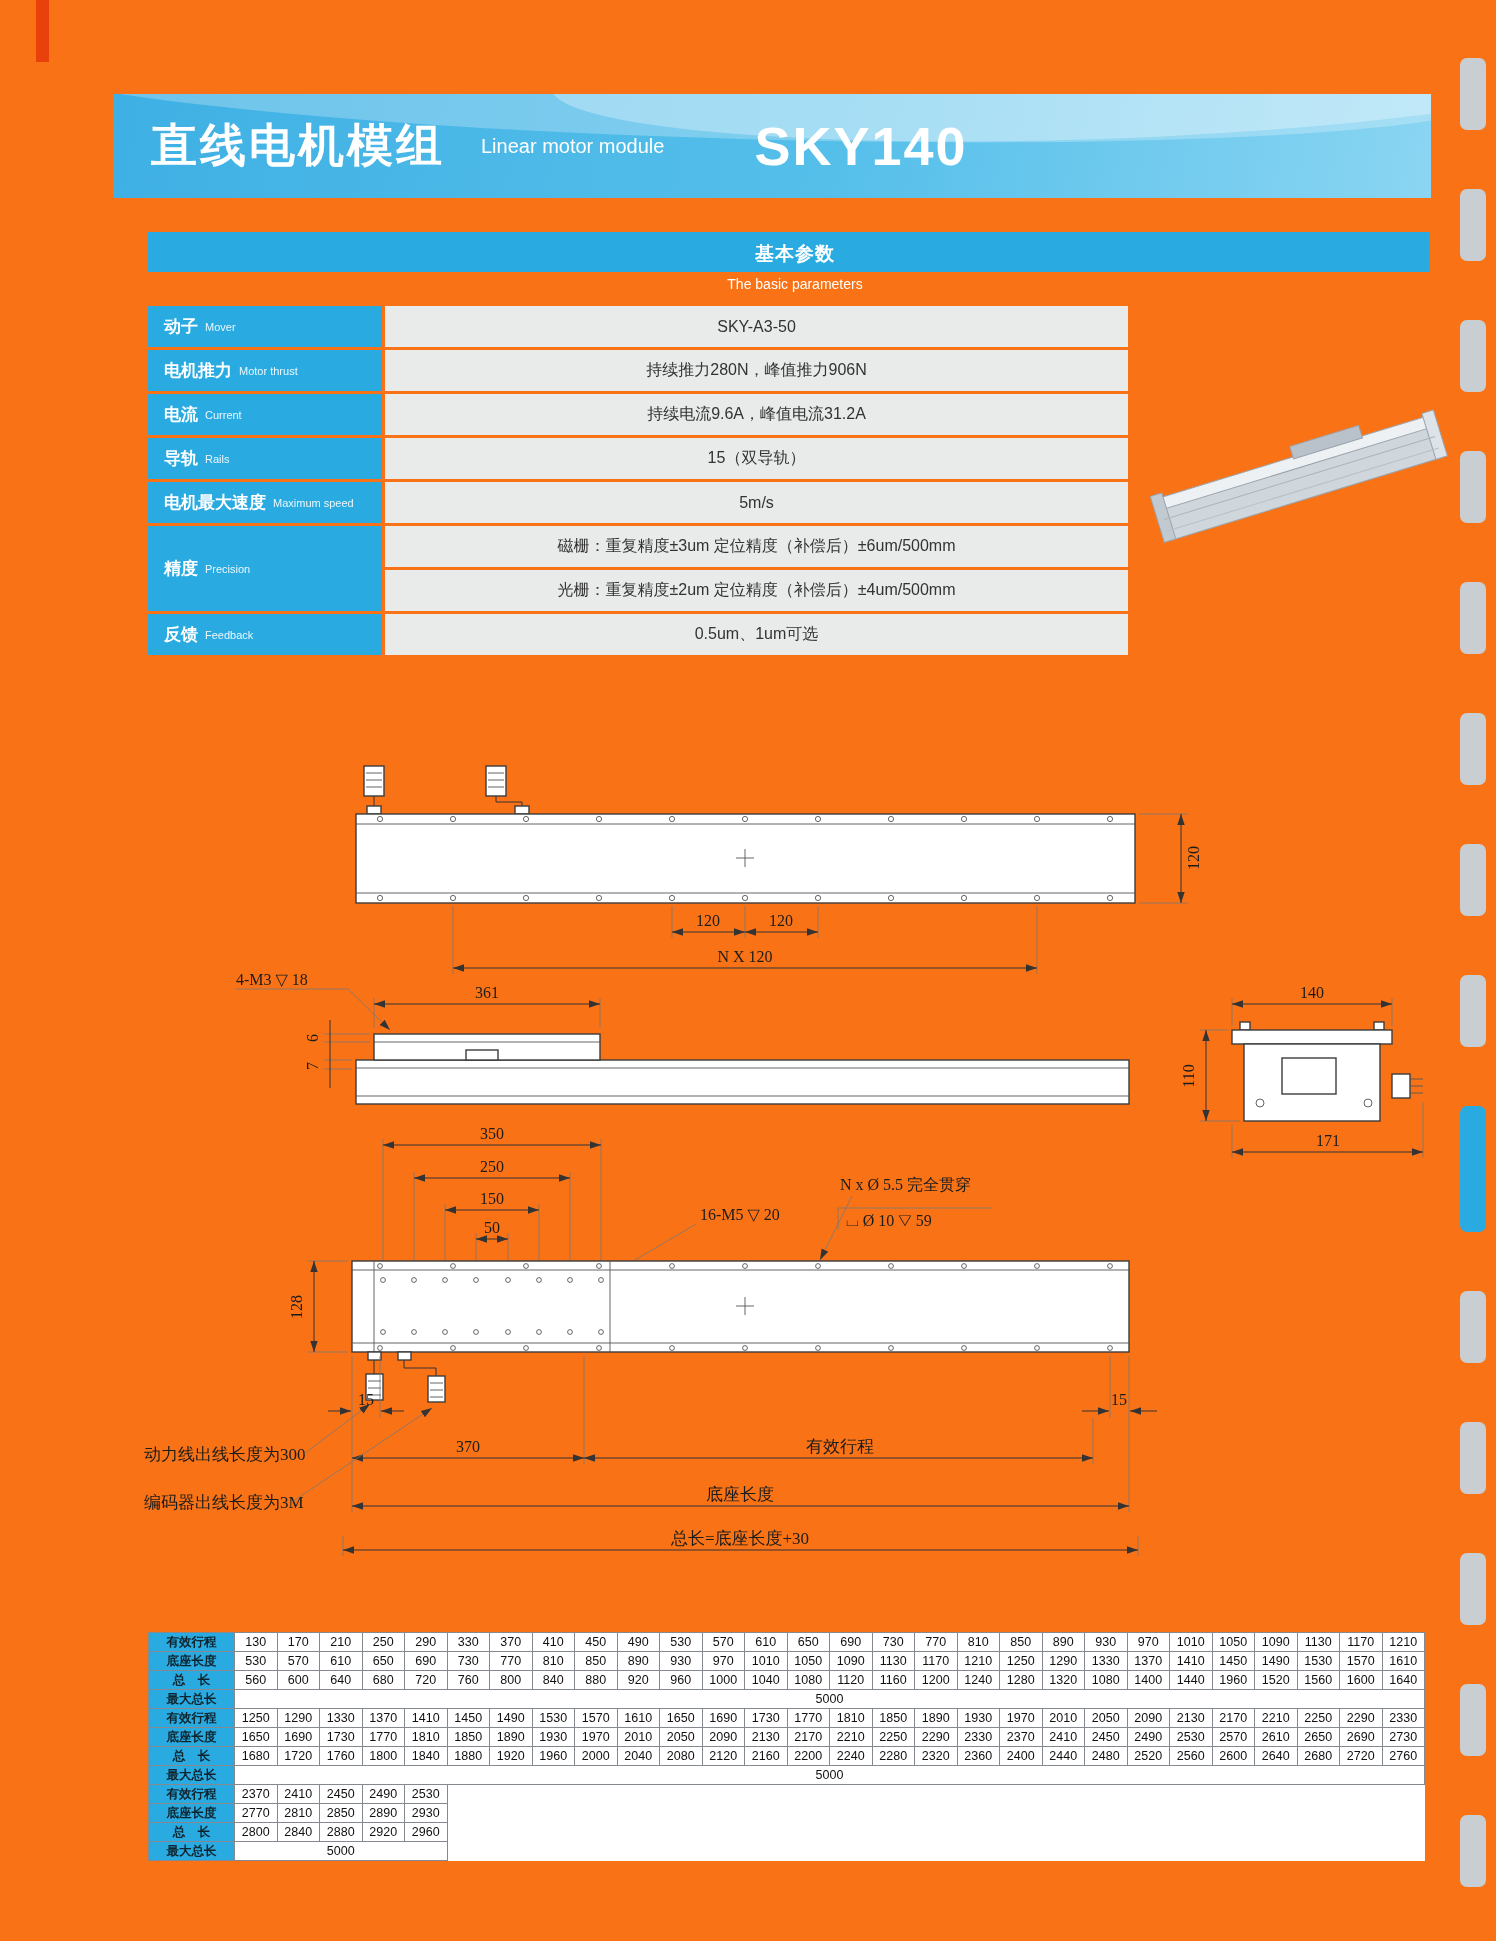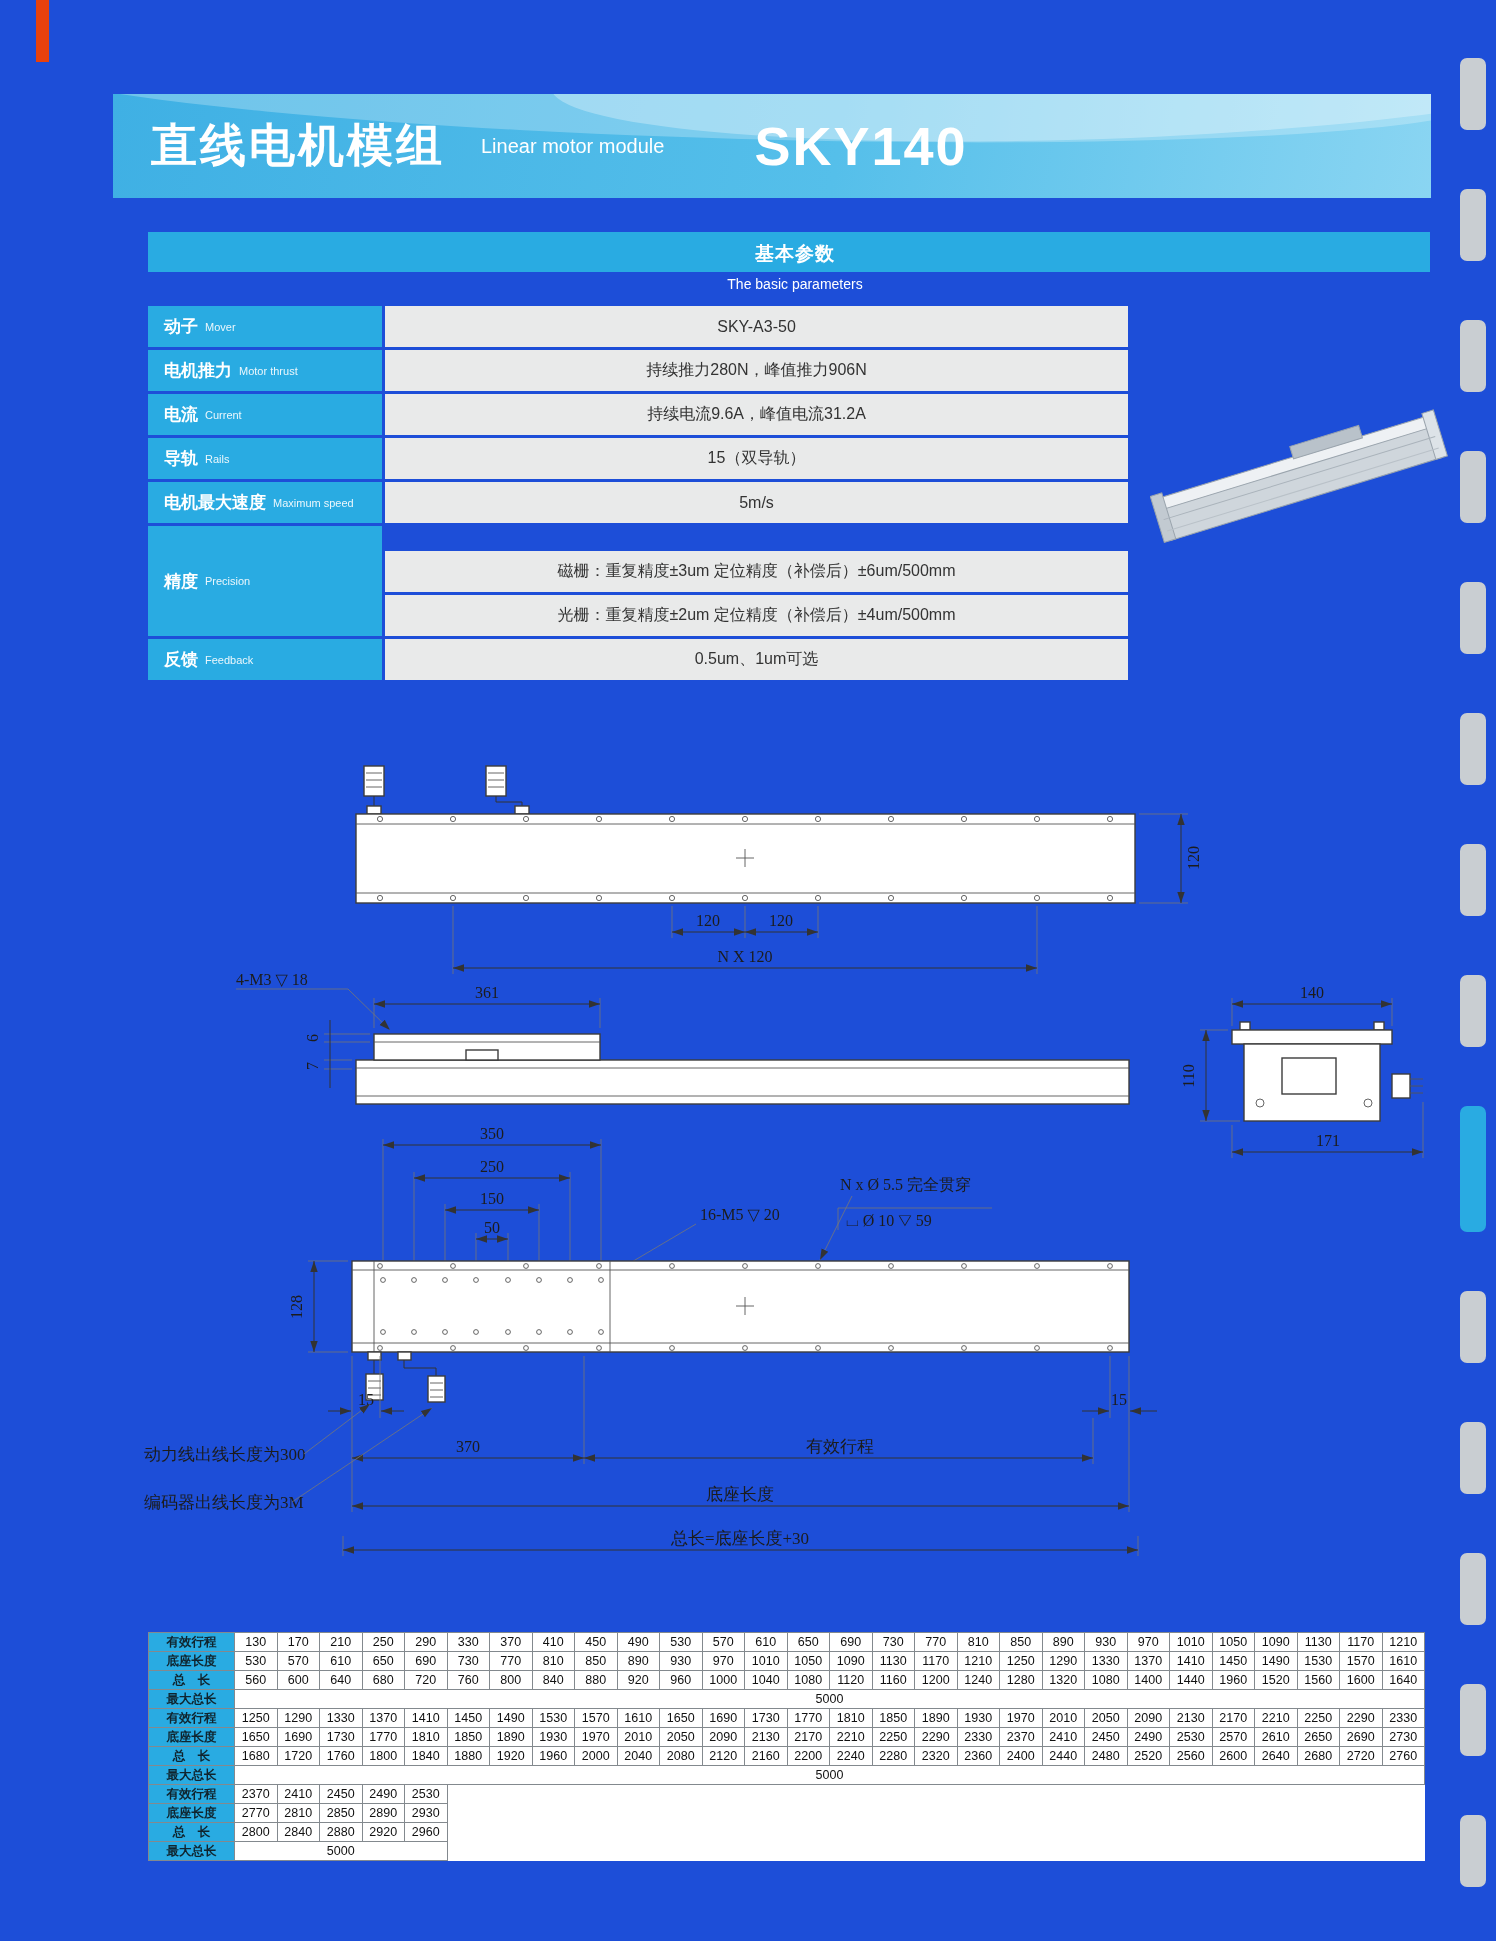--- a/index.html
+++ b/index.html
@@ -1,18 +1,18 @@
 <!DOCTYPE html>
 <html><head>
 <meta charset="utf-8">
 <style>
   * { margin:0; padding:0; box-sizing:border-box; }
   html,body { background:#ffffff; }
   body { font-family:"Liberation Sans", sans-serif; }
-  .page { position:relative; width:1496px; height:1941px; background:#1d4ed8; overflow:hidden; }
+  .page { position:relative; width:1496px; height:1941px; background:#f97316; overflow:hidden; }
 
   .red-stripe { position:absolute; left:36px; top:0; width:13px; height:62px; background:#e8410c; }
 
   
   .banner { position:absolute; left:113px; top:94px; width:1318px; height:104px;
             background:linear-gradient(100deg,#3fb0e4 0%,#55bfea 55%,#8ad5f2 100%);
             overflow:hidden; display:flex; align-items:center; padding-left:38px; color:#fff; }
   .banner::before { content:""; position:absolute; left:-120px; top:-80px; width:1500px; height:125px;
             background:rgba(255,255,255,.25); border-radius:50%; transform:rotate(1.6deg); }
   .banner::after { content:""; position:absolute; right:-220px; top:-95px; width:1100px; height:140px;
@@ -37,21 +37,21 @@
   
   .ptable { position:absolute; left:148px; top:306px; width:980px; display:flex; flex-direction:column; gap:3px;border-radius:14px; }
   .prow { display:flex; gap:3px; }
   .plabel { width:234px; background:#29abe2; color:#fff; display:flex; align-items:center; gap:7px;
             padding-left:16px; min-height:41px; }
   .pcn { font-size:17px; font-weight:bold; white-space:nowrap; }
   .pen { font-size:11px; opacity:.9; white-space:nowrap; }
   .pvalue { flex:1; background:#e9eaea; color:#333; font-size:16px; display:flex; align-items:center;
             justify-content:center; min-height:41px; text-align:center; }
   .prow.h2 .plabel { min-height:85px; }
-  .pvals { flex:1; display:flex; flex-direction:column; gap:3px;margin-top:25px; }
+  .pvals { flex:1; display:flex; flex-direction:column; gap:3px; }
 
   
   .model-badge { position:absolute; left:148px; top:692px; width:318px; height:42px; background:#29abe2;
             border-radius:10px; color:#fff; font-size:20px; font-weight:bold; line-height:42px; padding-left:24px;
             letter-spacing:1px; }
 
   
   .render { position:absolute; left:1150px; top:368px; }
 
   

